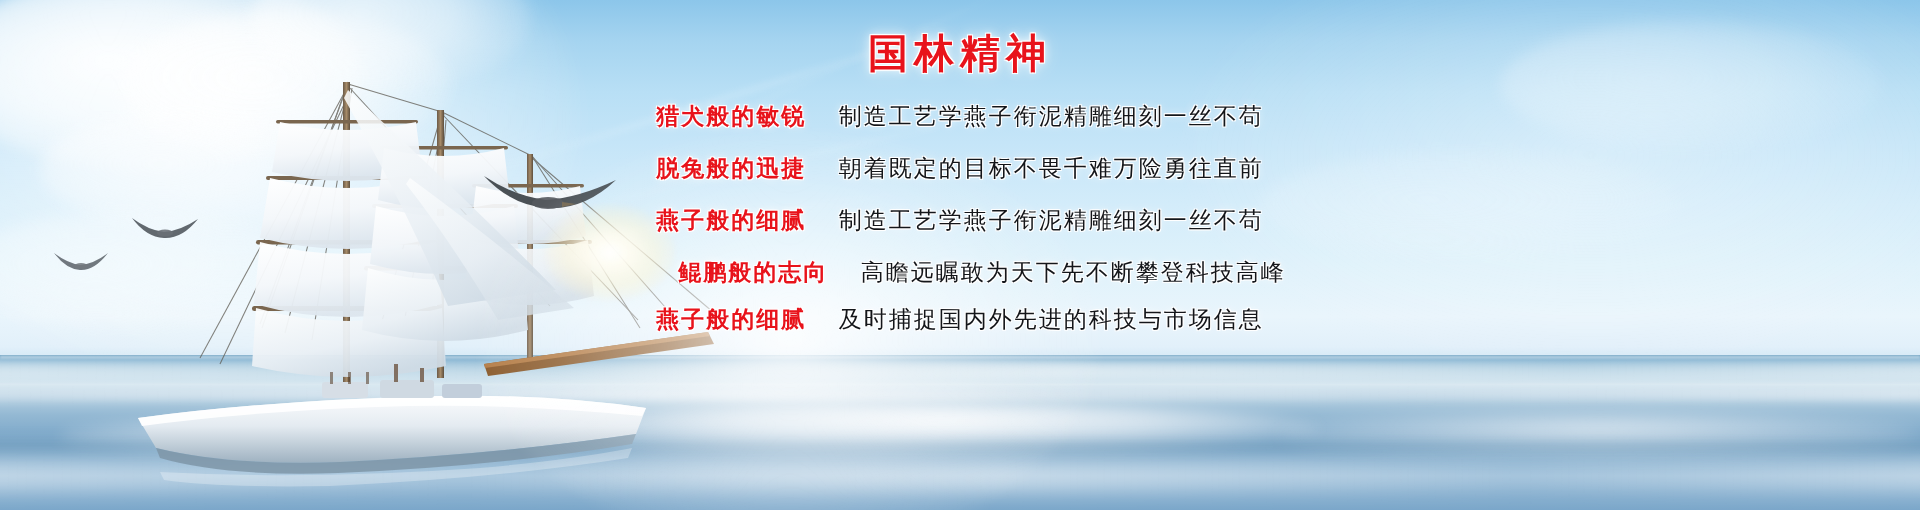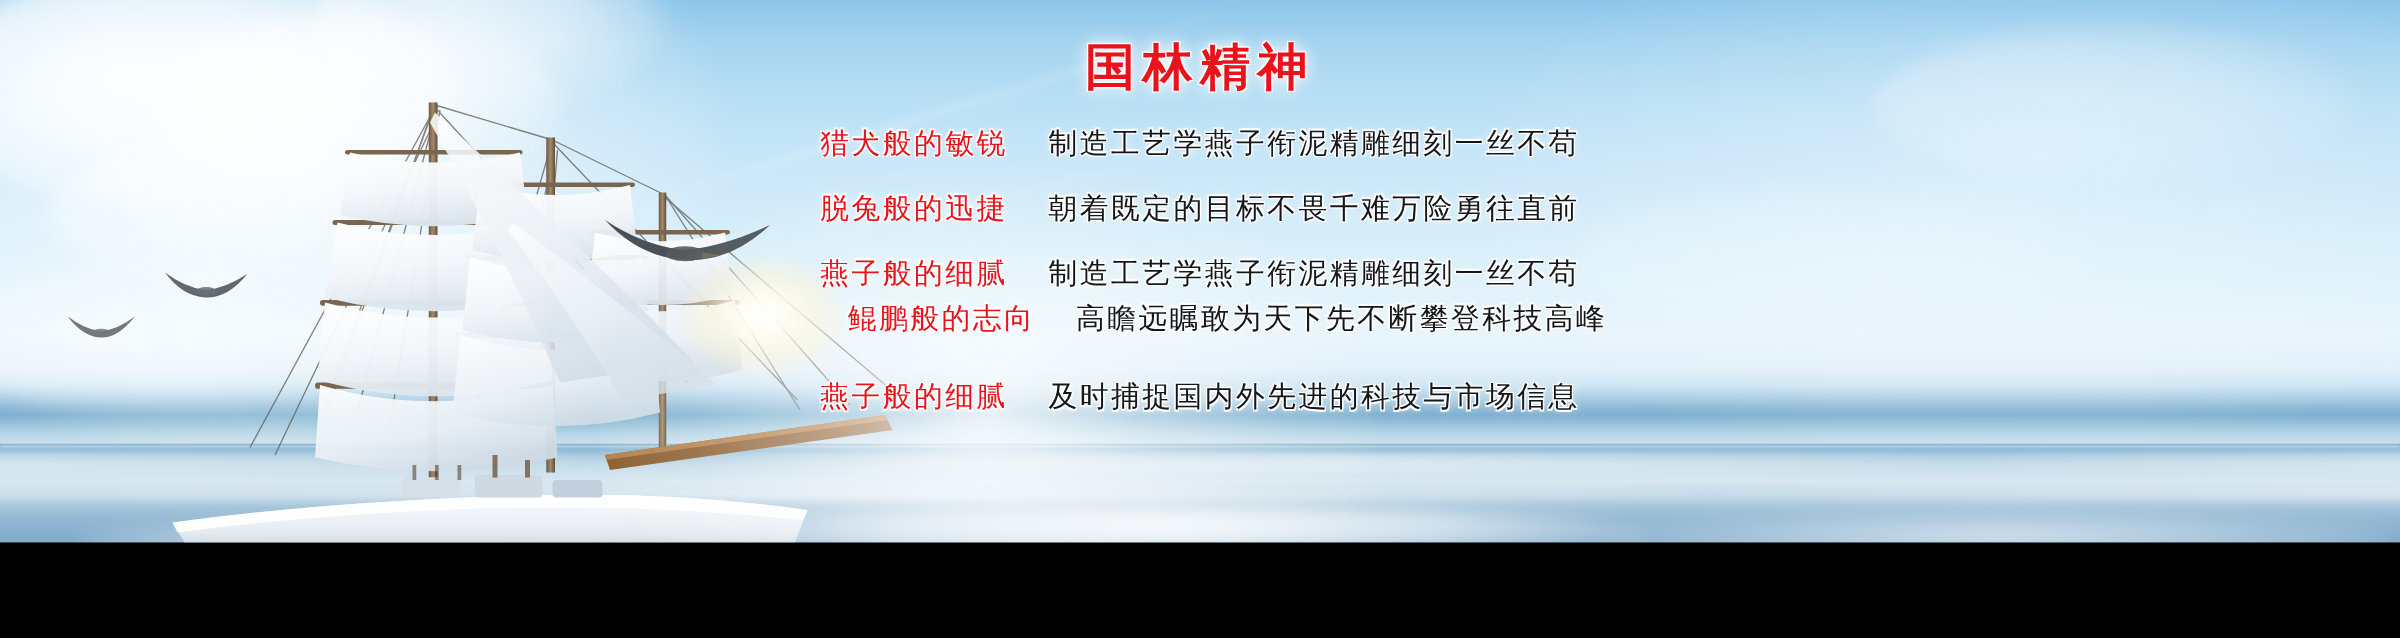--- a/index.html
+++ b/index.html
@@ -3,21 +3,21 @@
 <meta charset="utf-8">
 <style>
   html, body {
     margin: 0;
     padding: 0;
     background: #000;
   }
   #banner {
     position: relative;
     width: 1920px;
-    height: 434px;
+    height: 510px;
     overflow: hidden;
     font-family: "DejaVu Sans", "Liberation Sans", sans-serif;
     background: linear-gradient(
       to bottom,
       #8cc6ea 0%,
       #a5d4f0 8%,
       #b8dff5 18%,
       #c5e5f8 28%,
       #d3ecfa 40%,
       #dff2fb 52%,
@@ -259,33 +259,34 @@
     position: absolute;
     left: 0; right: 0;
     white-space: nowrap;
     font-family: "DejaVu Serif", "Liberation Serif", serif;
     font-size: 23px;
     line-height: 1;
   }
   #slogan-line-1 { top: 104px; }
   #slogan-line-2 { top: 156px; }
   #slogan-line-3 { top: 208px; }
-  #slogan-line-4 { top: 244px; margin-left: 44px; }
+  #slogan-line-4 { top: 260px; margin-left: 44px; }
   #slogan-line-5 { top: 307px; }
 
   .slogan-key {
     color: #e8131b;
     letter-spacing: 2px;
     text-shadow:
        0 0 2px #ffffff,
        1px 1px 0 #ffffff,
       -1px 1px 0 #ffffff,
        1px -1px 0 #ffffff,
       -1px -1px 0 #ffffff,
        0 0 8px rgba(255,255,255,0.9);
+    font-weight: bold;
   }
   .slogan-gap { display: inline-block; width: 18px; }
   .slogan-text {
     color: #14161a;
     letter-spacing: 2px;
     text-shadow:
        0 0 2px #ffffff,
        1px 1px 0 #ffffff,
       -1px 1px 0 #ffffff,
        1px -1px 0 #ffffff,

